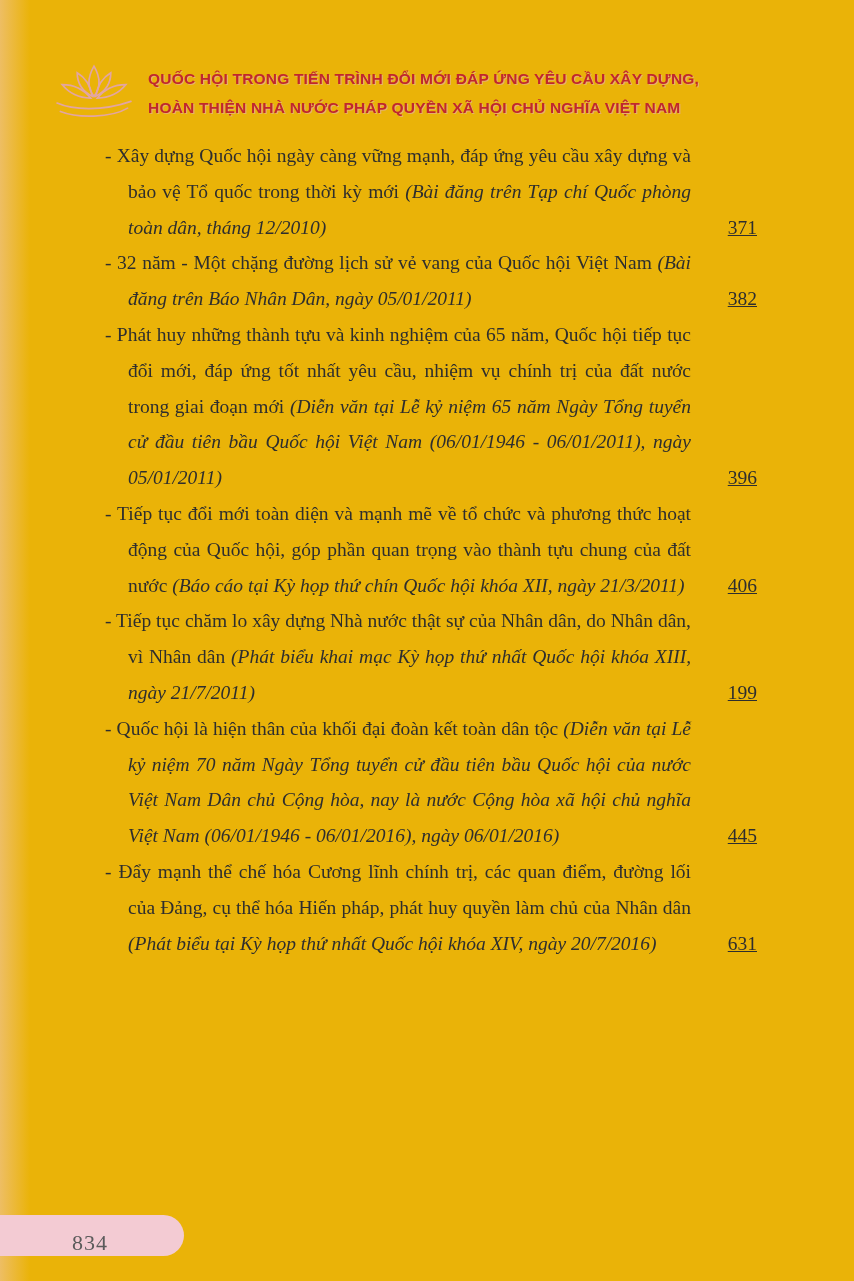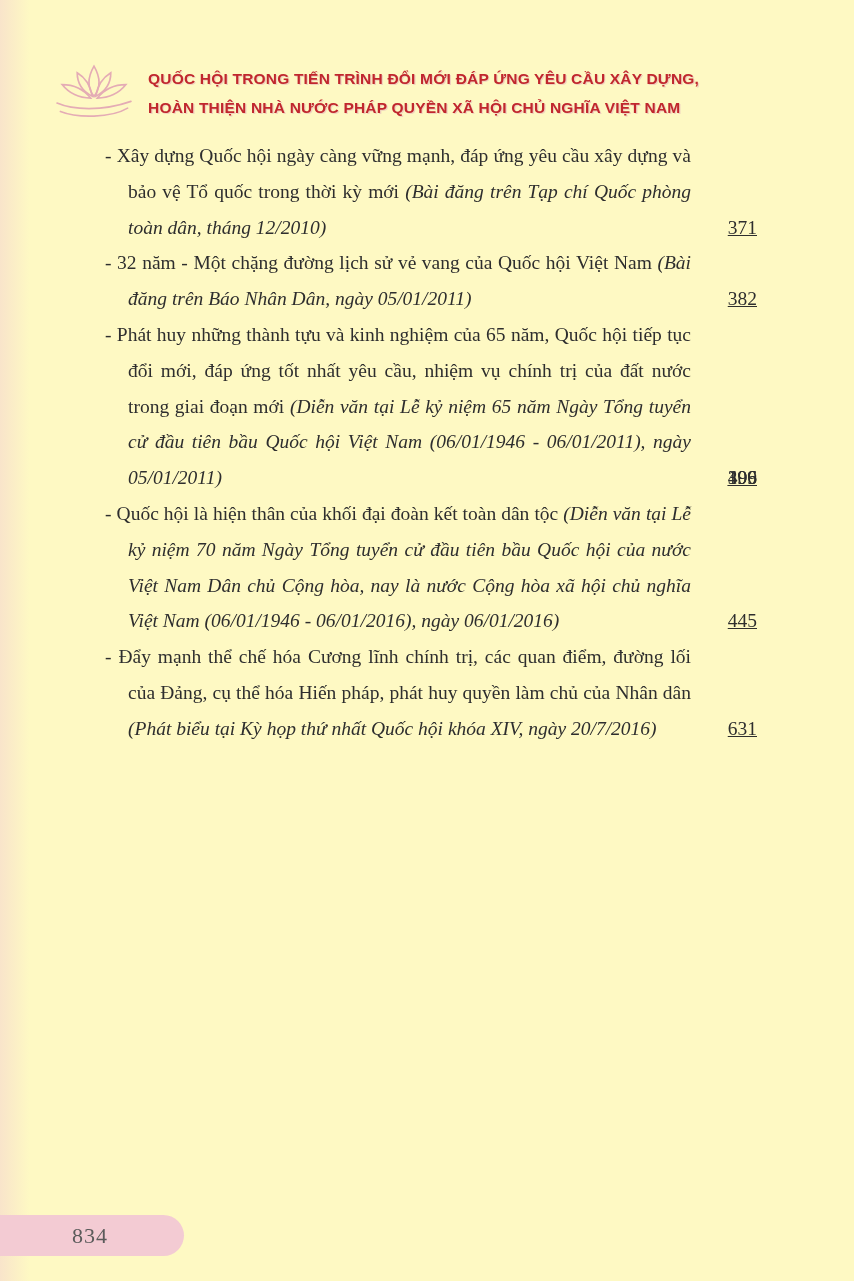--- a/index.html
+++ b/index.html
@@ -1,20 +1,20 @@
 <!DOCTYPE html>
 <html><head>
 <meta charset="utf-8">
 <style>
   * { margin:0; padding:0; box-sizing:border-box; }
   html,body { background:#ffffff; }
   .page {
     position:relative;
     width:854px; height:1281px;
-    background:#fef9c3;
+    background:#eab308;
     font-family:"Liberation Serif", serif;
     color:#2e2e2e;
     overflow:hidden;
     margin:0 auto;
   }
   .left-strip {
     position:absolute; left:0; top:0; bottom:0; width:30px;
     background:linear-gradient(to right, rgba(242,203,211,0.45), rgba(242,203,211,0));
     pointer-events:none;
   }
@@ -48,21 +48,21 @@
     position:absolute; right:0; bottom:0;
     width:64px; text-align:right;
     font-size:19.5px;
     text-decoration:underline;
   }
   .footer-bar {
     position:absolute; left:0; bottom:25px;
     width:184px; height:41px;
     background:#f3cbd3;
     border-radius:0 21px 21px 0;
-    display:flex; align-items:center;
+    display:flex; align-items:flex-end;
   }
   .footer-num {
     margin-left:72px;
     font-size:22px; color:#5b5b5b; letter-spacing:1px;
   }
 </style>
 </head>
 <body>
 
 <div class="page">
@@ -97,24 +97,26 @@
       <p class="entry-text"><span>-</span> <span>32 năm - Một chặng đường lịch sử vẻ vang của Quốc hội Việt Nam</span> <span class="src">(Bài đăng trên Báo Nhân Dân, ngày 05/01/2011)</span></p>
       <span class="page-num">382</span>
     </div>
 
     <div class="entry">
       <p class="entry-text"><span>-</span> <span>Phát huy những thành tựu và kinh nghiệm của 65 năm, Quốc hội tiếp tục đổi mới, đáp ứng tốt nhất yêu cầu, nhiệm vụ chính trị của đất nước trong giai đoạn mới</span> <span class="src">(Diễn văn tại Lễ kỷ niệm 65 năm Ngày Tổng tuyển cử đầu tiên bầu Quốc hội Việt Nam (06/01/1946 - 06/01/2011), ngày 05/01/2011)</span></p>
       <span class="page-num">396</span>
     </div>
 
     <div class="entry">
+      <p class="entry-text"><span>-</span> <span>Tiếp tục đổi mới toàn diện và mạnh mẽ về tổ chức và phương thức hoạt động của Quốc hội, góp phần quan trọng vào thành tựu chung của đất nước</span> <span class="src">(Báo cáo tại Kỳ họp thứ chín Quốc hội khóa XII, ngày 21/3/2011)</span></p>
       <span class="page-num">406</span>
     </div>
 
     <div class="entry">
+      <p class="entry-text"><span>-</span> <span>Tiếp tục chăm lo xây dựng Nhà nước thật sự của Nhân dân, do Nhân dân, vì Nhân dân</span> <span class="src">(Phát biểu khai mạc Kỳ họp thứ nhất Quốc hội khóa XIII, ngày 21/7/2011)</span></p>
       <span class="page-num">199</span>
     </div>
 
     <div class="entry">
       <p class="entry-text"><span>-</span> <span>Quốc hội là hiện thân của khối đại đoàn kết toàn dân tộc</span> <span class="src">(Diễn văn tại Lễ kỷ niệm 70 năm Ngày Tổng tuyển cử đầu tiên bầu Quốc hội của nước Việt Nam Dân chủ Cộng hòa, nay là nước Cộng hòa xã hội chủ nghĩa Việt Nam (06/01/1946 - 06/01/2016), ngày 06/01/2016)</span></p>
       <span class="page-num">445</span>
     </div>
 
     <div class="entry">
       <p class="entry-text"><span>-</span> <span>Đẩy mạnh thể chế hóa Cương lĩnh chính trị, các quan điểm, đường lối của Đảng, cụ thể hóa Hiến pháp, phát huy quyền làm chủ của Nhân dân</span> <span class="src">(Phát biểu tại Kỳ họp thứ nhất Quốc hội khóa XIV, ngày 20/7/2016)</span></p>

